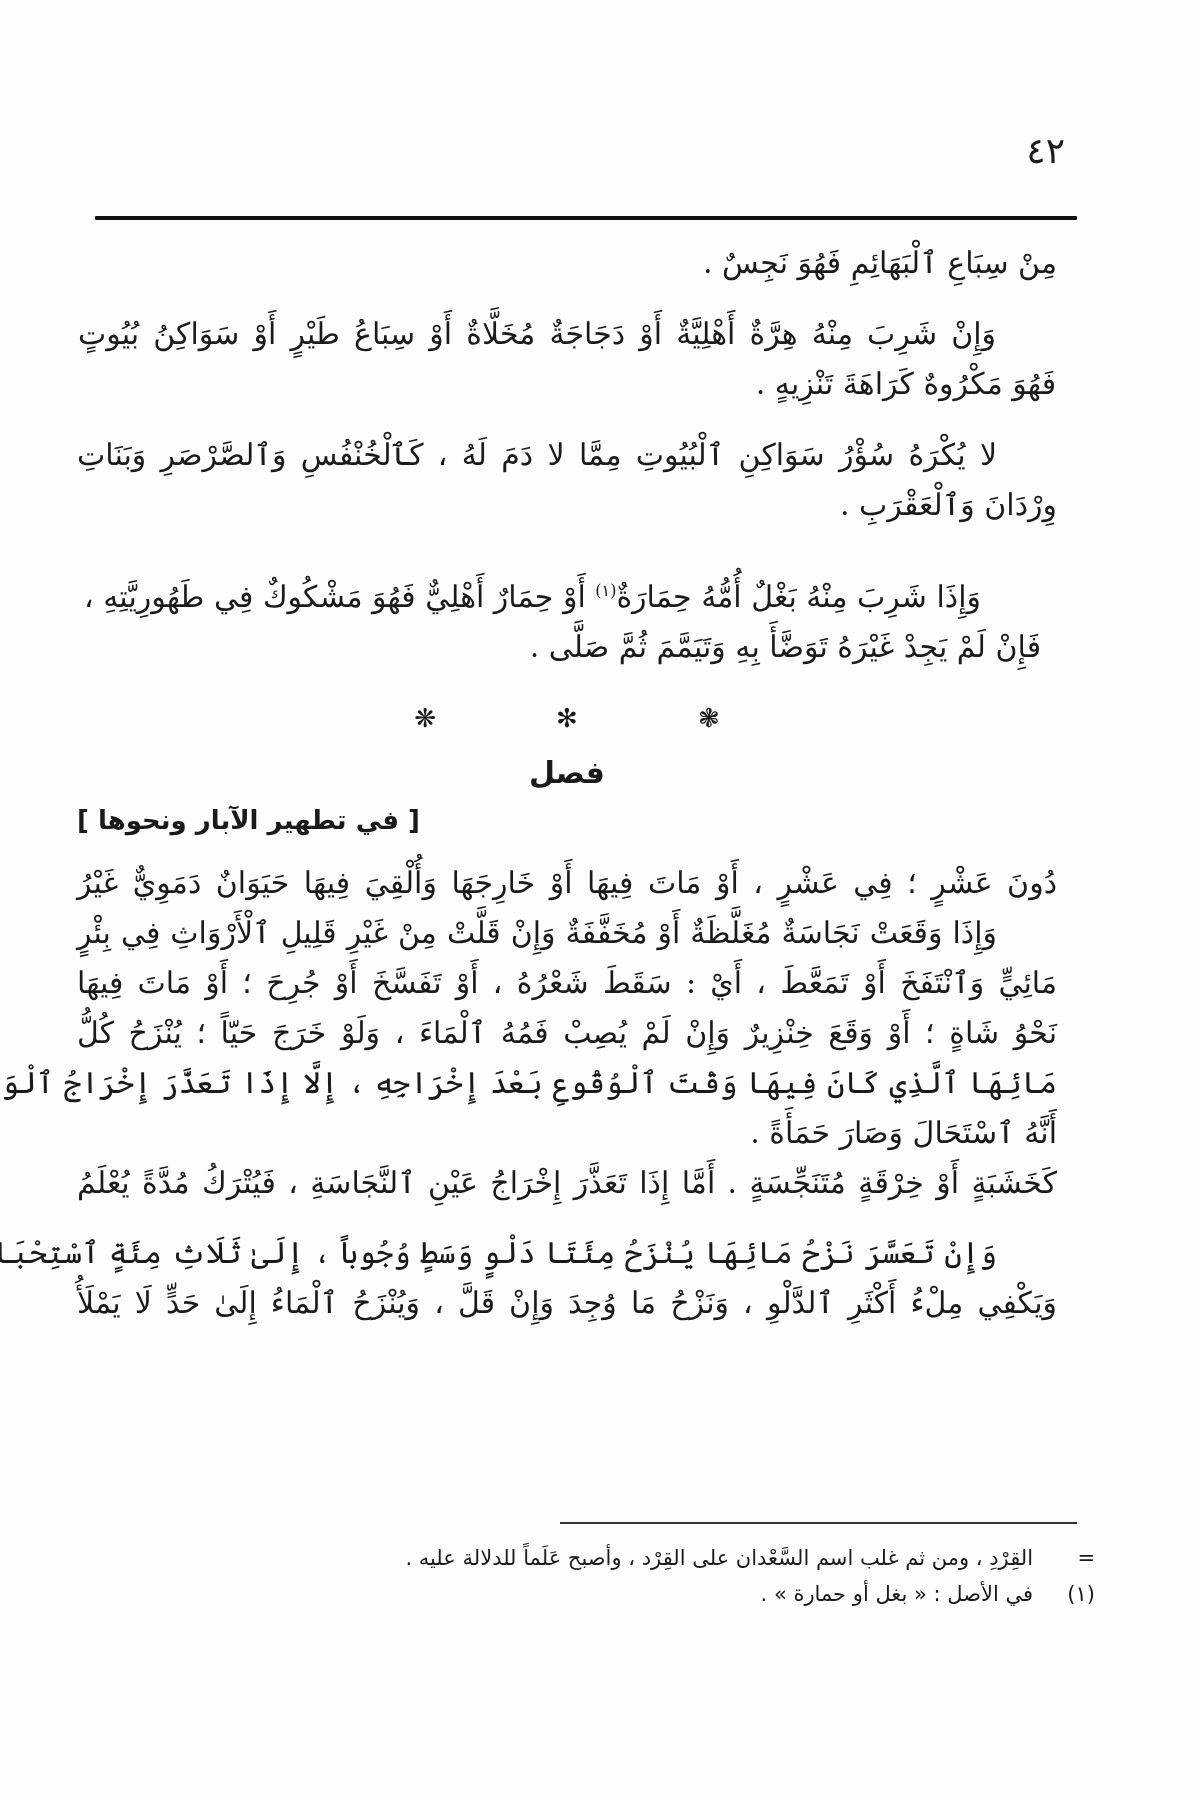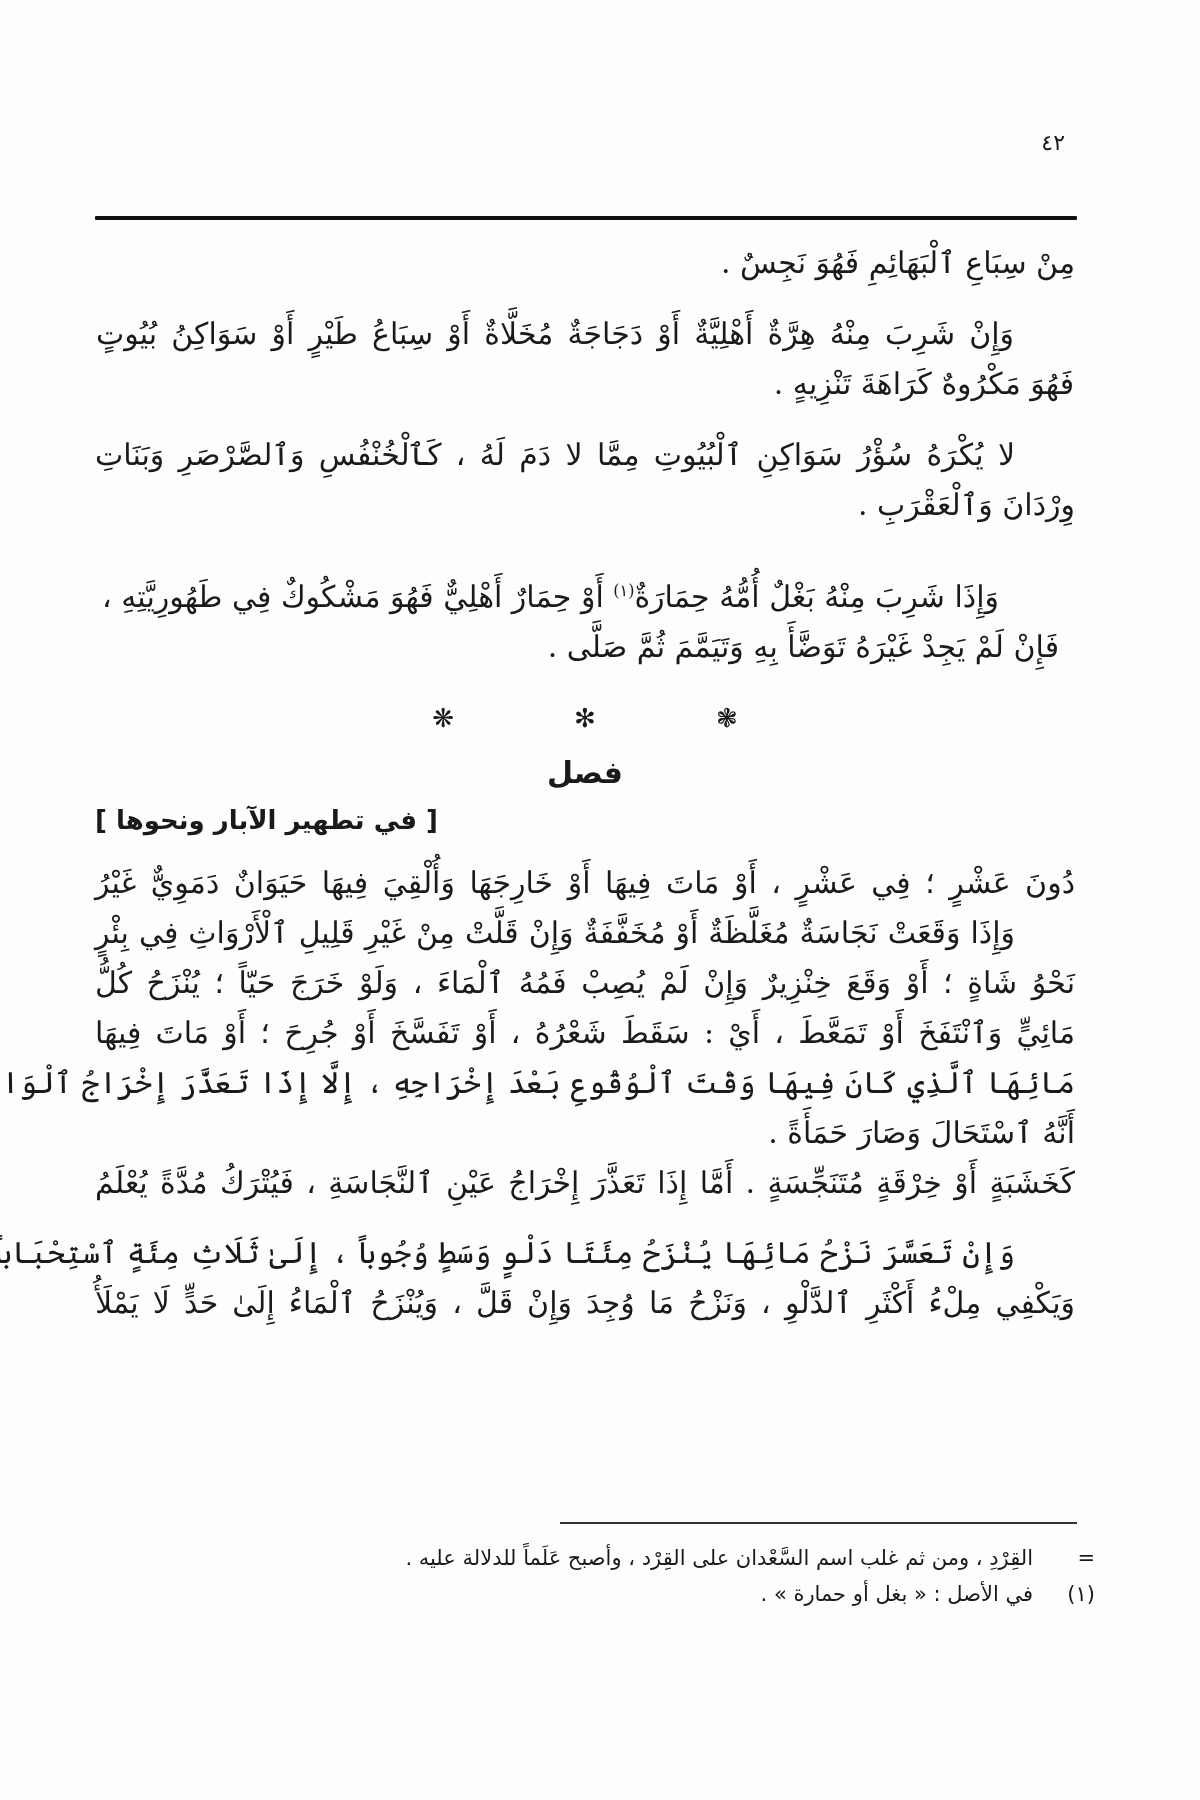--- a/index.html
+++ b/index.html
@@ -10,33 +10,33 @@
       color: #1a1a1a;
       position: relative;
     }
     .page { position: absolute; left: 0; top: 0; width: 1200px; height: 1800px; }
     .header {
       position: absolute; top: 122px; left: 95px; width: 980px; height: 60px;
       direction: rtl;
     }
     .page-number {
       position: absolute; right: 10px; top: 8px;
-      font-size: 22px; font-family: "DejaVu Serif", serif;
+      font-size: 36px; font-family: "DejaVu Serif", serif;
     }
     .running-title {
       position: absolute; left: 0; right: 0; top: 4px; text-align: center;
       font-size: 30px; font-family: "DejaVu Serif", serif;
       padding-left: 60px;
     }
     .rule-top {
       position: absolute; left: 95px; top: 216px; width: 982px; height: 4px;
       background: #111; border-radius: 1px;
     }
     .body-text {
-      position: absolute; left: 95px; top: 238px; width: 980px;
+      position: absolute; left: 77px; top: 238px; width: 980px;
       direction: rtl; text-align: justify;
       font-family: "DejaVu Serif", serif;
       font-size: 30px; line-height: 50px;
     }
     .line { display: block; white-space: nowrap; text-align-last: justify; text-align: justify; }
     .line.last { text-align-last: right; }
     .para-gap { height: 20px; }
     .indent { padding-right: 60px; }
     sup.fnref { font-size: 16px; vertical-align: super; }
     .stars {
@@ -105,22 +105,22 @@
       <span>✻</span>
       <span>❃</span>
     </div>
 
     <div class="section-title">فصل</div>
     <div class="section-sub">[ في تطهير الآبار ونحوها ]</div>
 
     <p style="margin:0">
       <span class="line">دُونَ عَشْرٍ ؛ فِي عَشْرٍ ، أَوْ مَاتَ فِيهَا أَوْ خَارِجَهَا وَأُلْقِيَ فِيهَا حَيَوَانٌ دَمَوِيٌّ غَيْرُ</span>
       <span class="line indent">وَإِذَا وَقَعَتْ نَجَاسَةٌ مُغَلَّظَةٌ أَوْ مُخَفَّفَةٌ وَإِنْ قَلَّتْ مِنْ غَيْرِ قَلِيلِ ٱلْأَرْوَاثِ فِي بِئْرٍ</span>
+      <span class="line">مَائِيٍّ وَٱنْتَفَخَ أَوْ تَمَعَّطَ ، أَيْ : سَقَطَ شَعْرُهُ ، أَوْ تَفَسَّخَ أَوْ جُرِحَ ؛ أَوْ مَاتَ فِيهَا</span>
       <span class="line">نَحْوُ شَاةٍ ؛ أَوْ وَقَعَ خِنْزِيرٌ وَإِنْ لَمْ يُصِبْ فَمُهُ ٱلْمَاءَ ، وَلَوْ خَرَجَ حَيّاً ؛ يُنْزَحُ كُلُّ</span>
-      <span class="line">مَائِيٍّ وَٱنْتَفَخَ أَوْ تَمَعَّطَ ، أَيْ : سَقَطَ شَعْرُهُ ، أَوْ تَفَسَّخَ أَوْ جُرِحَ ؛ أَوْ مَاتَ فِيهَا</span>
       <span class="line">مَائِهَا ٱلَّذِي كَانَ فِيهَا وَقْتَ ٱلْوُقُوعِ بَعْدَ إِخْرَاجِهِ ، إِلَّا إِذَا تَعَذَّرَ إِخْرَاجُ ٱلْوَاقِعِ ،</span>
       <span class="line last">أَنَّهُ ٱسْتَحَالَ وَصَارَ حَمَأَةً .</span>
       <span class="line">كَخَشَبَةٍ أَوْ خِرْقَةٍ مُتَنَجِّسَةٍ . أَمَّا إِذَا تَعَذَّرَ إِخْرَاجُ عَيْنِ ٱلنَّجَاسَةِ ، فَيُتْرَكُ مُدَّةً يُعْلَمُ</span>
     </p>
     <div class="para-gap"></div>
 
     <p style="margin:0">
       <span class="line indent">وَإِنْ تَعَسَّرَ نَزْحُ مَائِهَا يُنْزَحُ مِئَتَا دَلْوٍ وَسَطٍ وُجُوباً ، إِلَىٰ ثَلَاثِ مِئَةٍ ٱسْتِحْبَاباً ،</span>
       <span class="line">وَيَكْفِي مِلْءُ أَكْثَرِ ٱلدَّلْوِ ، وَنَزْحُ مَا وُجِدَ وَإِنْ قَلَّ ، وَيُنْزَحُ ٱلْمَاءُ إِلَىٰ حَدٍّ لَا يَمْلَأُ</span>
     </p>

